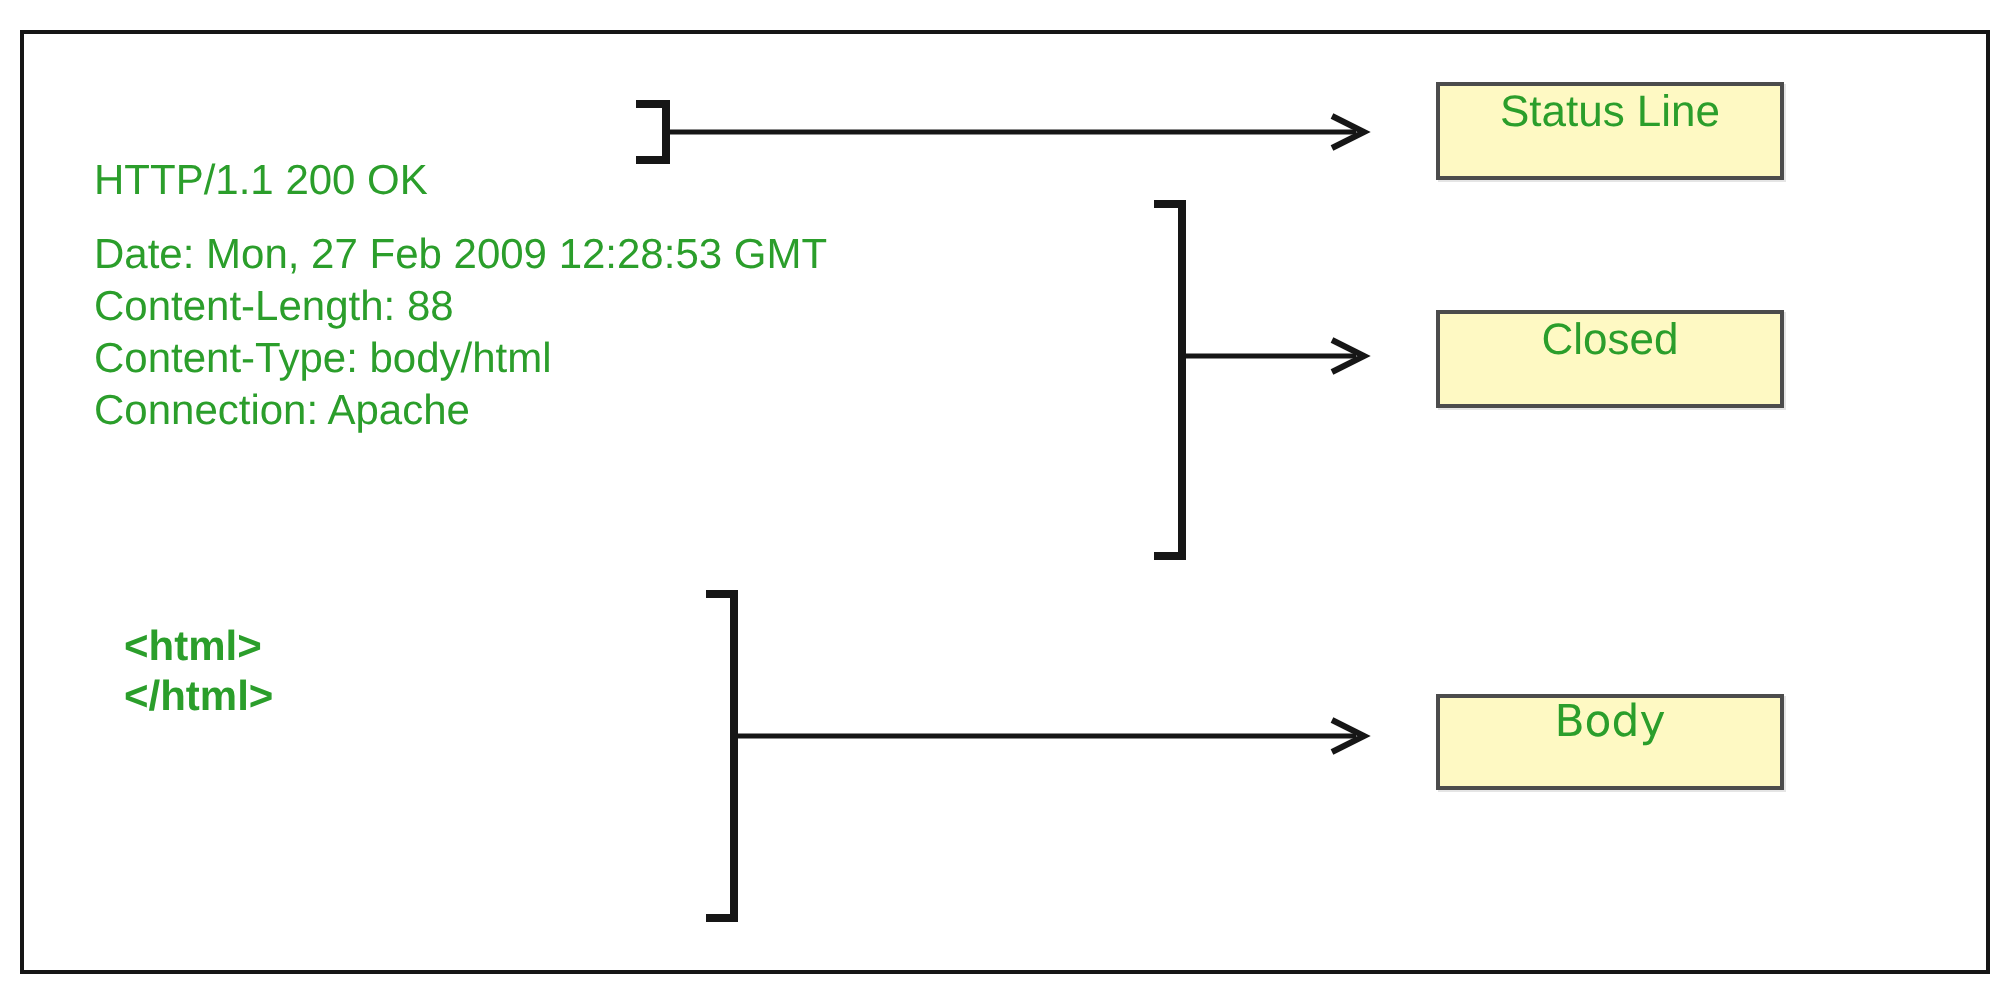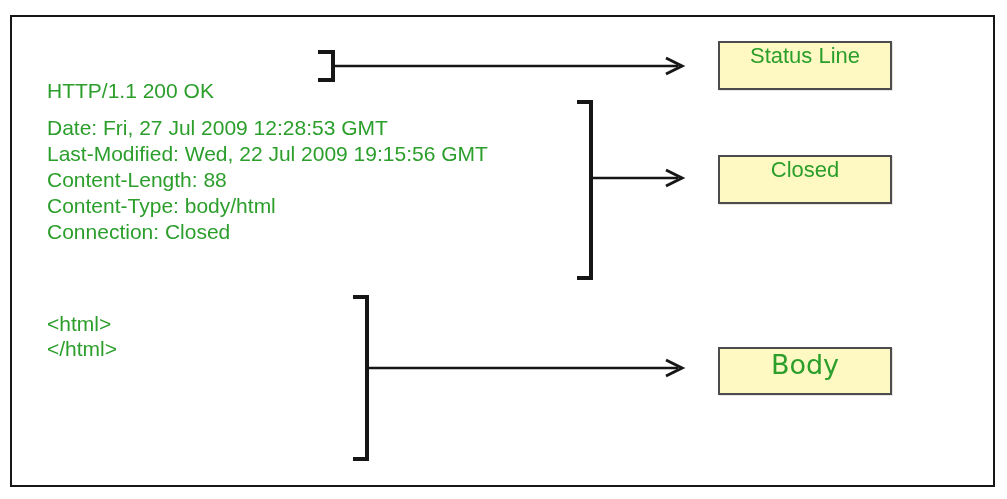--- a/index.html
+++ b/index.html
@@ -19,53 +19,52 @@
   .green-text{color:var(--text-green);}
   .status-line-text{
     position:absolute;left:47px;top:58px;
     font-size:21px;line-height:26px;white-space:pre;margin-top:20px;
   }
   .headers-block{
     position:absolute;left:47px;top:115px;
     font-size:21px;line-height:26px;
   }
   .body-block{
-    position:absolute;left:47px;top:311px;
-    font-size:21px;line-height:25px;
+    position:absolute;left:62px;top:311px;
+    font-size:21px;line-height:25px;font-weight:bold;
   }
   .code-line{display:block;white-space:pre;}
   .annotation-svg{
     position:absolute;left:0;top:0;width:1007px;height:499px;
     color:var(--line);pointer-events:none;
   }
   .label-box{
     position:absolute;width:170px;height:45px;
     border:2px solid var(--box-border);background:#fef9c3;
     display:flex;justify-content:center;
     box-shadow:1px 1px 0 rgba(0,0,0,0.10);
   }
   .label-box span{font-size:22px;color:var(--text-green);}
   .status-box{left:718px;top:41px;}
   .headers-box{left:718px;top:155px;}
   .body-box{left:718px;top:347px;height:44px;}
-  .body-box span{font-family:"DejaVu Sans",sans-serif;font-size:27px;}
+  .body-box span{font-family:"DejaVu Sans",sans-serif;font-size:22px;}
 </style>
 </head>
 <body>
 
 <div class="outer-frame"></div>
 
 <div class="status-line-text green-text">HTTP/1.1 200 OK</div>
 
 <div class="headers-block green-text">
-  <span class="code-line">Date: Fri, 27 Jul 2009 12:28:53 GMT</span>
-  <span class="code-line">Last-Modified: Wed, 22 Jul 2009 19:15:56 GMT</span>
+  <span class="code-line">Date: Mon, 27 Feb 2009 12:28:53 GMT</span>
   <span class="code-line">Content-Length: 88</span>
   <span class="code-line">Content-Type: body/html</span>
-  <span class="code-line">Connection: Closed</span>
+  <span class="code-line">Connection: Apache</span>
 </div>
 
 <div class="body-block green-text">
   <span class="code-line">&lt;html&gt;</span>
   <span class="code-line">&lt;/html&gt;</span>
 </div>
 
 <svg class="annotation-svg" viewBox="0 0 1007 499" xmlns="http://www.w3.org/2000/svg">
 
   <g stroke="currentColor" fill="none">

